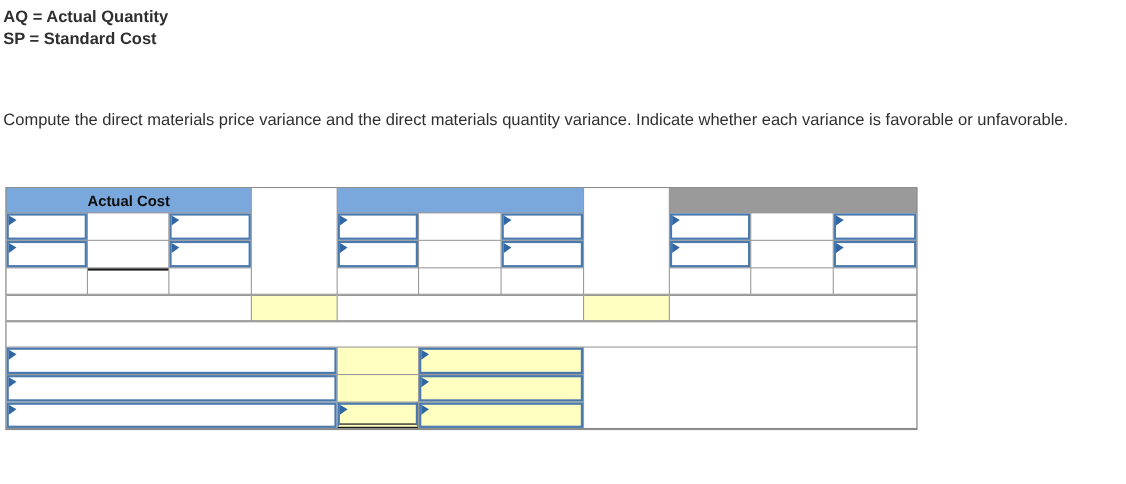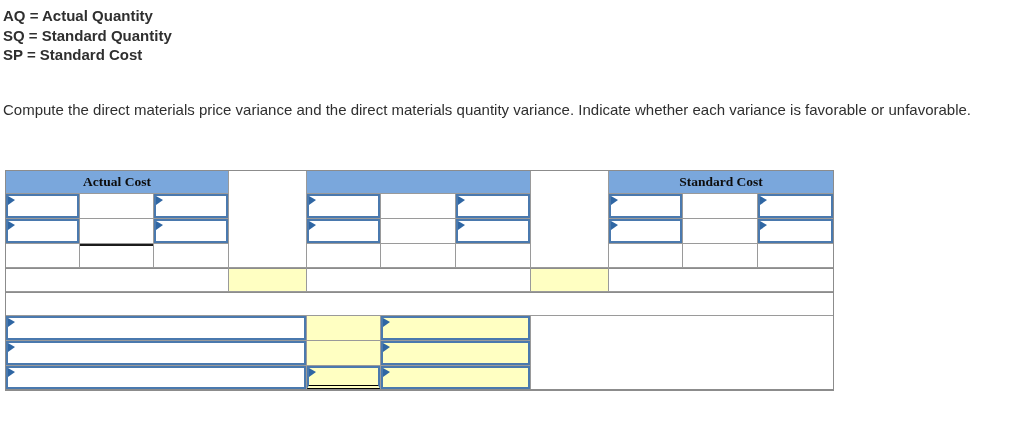--- a/index.html
+++ b/index.html
@@ -19,21 +19,20 @@
   }
   .worksheet {
     position: absolute; left: 5px; top: 170px;
     display: grid;
     grid-template-columns: 73px 73px 74px 77px 73px 74px 74px 77px 73px 74px 75px;
     grid-template-rows: 22px 24px 24px 23px 23px 23px 24px 24px 23px;
     gap: 1px;
     background: var(--grid-gray, #9a9a9a);
     border: 1px solid #8c8c8c;
     border-bottom-width: 2px;
-    font-family: Liberation Serif, serif;
   }
   .c { background: #fff; position: relative; }
   .hdr {
     background: var(--header-blue, #7aa7dc);
     display: flex; align-items: center; justify-content: center;
     font-size: 13.5px; font-weight: bold; color: #0d0d0d;
   }
   .in { border: 2px solid var(--input-border-blue, #4a79ae); }
   .ye { background: var(--highlight-yellow, #ffffc2); }
   .sum { border-top: 2px solid #1c1c1c; }
@@ -45,33 +44,31 @@
     border-top: 4px solid transparent;
     border-bottom: 5px solid transparent;
     border-left: 7px solid var(--marker-blue, #2f66a3);
   }
 </style>
 </head>
 <body>
 
 <div class="legend">
   <div>AQ = Actual Quantity</div>
-  <div>SQ = Standard Quantity</div>
   <div>SP = Standard Cost</div>
 </div>
 
 <p class="instruction">Compute the direct materials price variance and the direct materials quantity variance. Indicate whether each variance is favorable or unfavorable.</p>
 
 <div class="worksheet">
 
   <div class="c hdr" style="grid-area:1/1/2/4">Actual Cost</div>
   <div class="c" style="grid-area:1/4/5/5"></div>
   <div class="c hdr" style="grid-area:1/5/2/8"></div>
   <div class="c" style="grid-area:1/8/5/9"></div>
-  <div class="c hdr" style="grid-area:1/9/2/12">Standard Cost</div>
 
   <div class="c in" style="grid-area:2/1/3/2">
       <span class="tri"></span>
     </div>
   <div class="c" style="grid-area:2/2/3/3"></div>
   <div class="c in" style="grid-area:2/3/3/4">
       <span class="tri"></span>
     </div>
   <div class="c in" style="grid-area:2/5/3/6">
       <span class="tri"></span>

